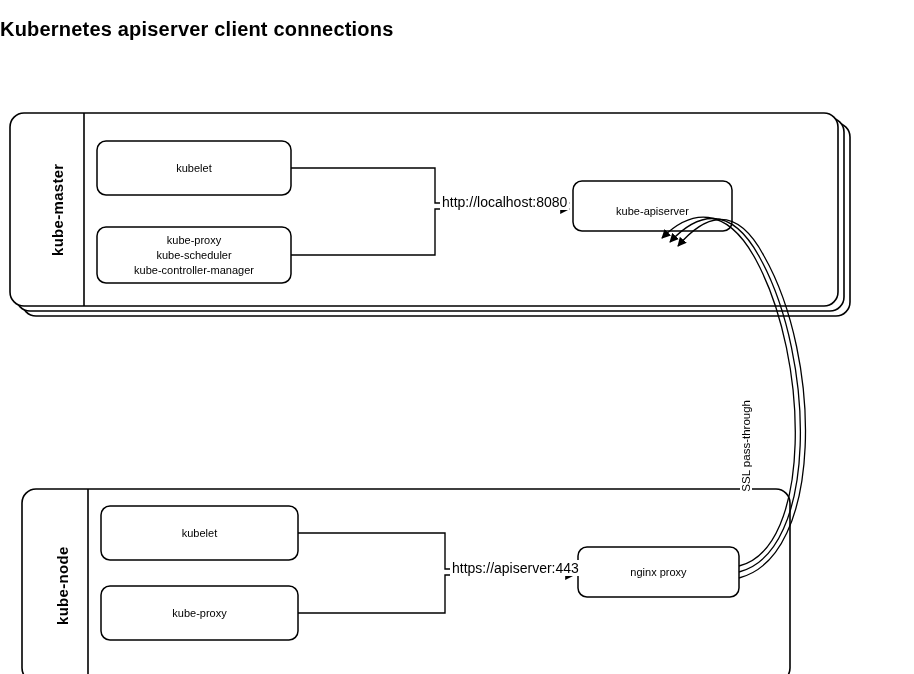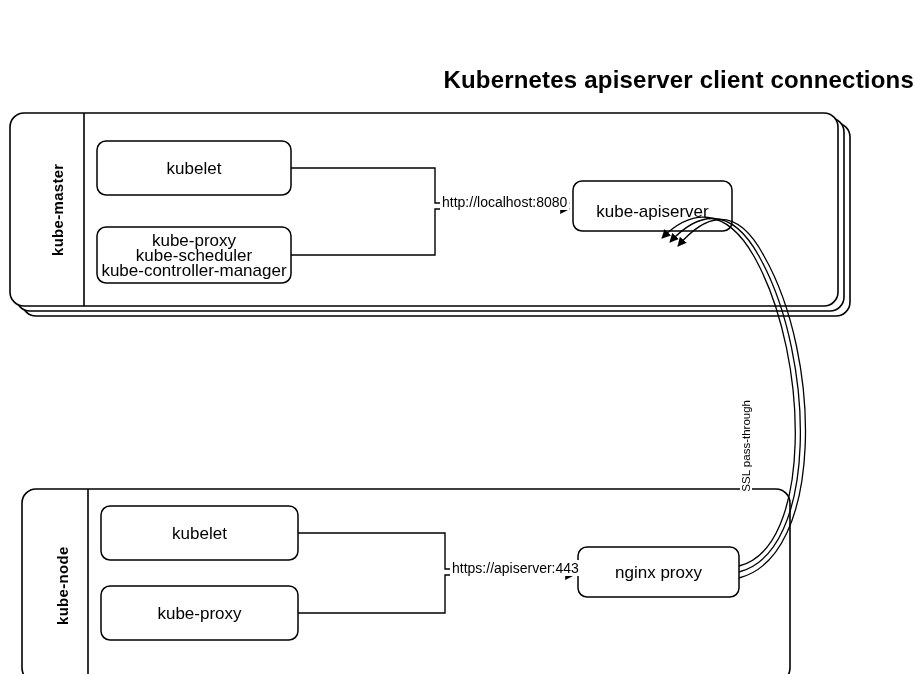--- a/index.html
+++ b/index.html
@@ -22,32 +22,31 @@
     left: 0;
     top: 0;
     width: 914px;
     height: 674px;
   }
   .title {
     position: absolute;
     left: 0;
     top: 18px;
     width: 914px;
-    text-align: right;
-    font-size: 24px;
+    text-align: left;
+    font-size: 20px;
     font-weight: bold;
     color: #000000;
     letter-spacing: 0.2px;
-    margin-top: 48px;
   }
   .node-label {
     position: absolute;
     text-align: center;
     color: #000000;
-    font-size: 17px;
+    font-size: 11px;
     line-height: 15px;
     white-space: pre-line;
     display: flex;
     align-items: center;
     justify-content: center;
   }
   .group-label {
     position: absolute;
     color: #000000;
     font-size: 15px;

